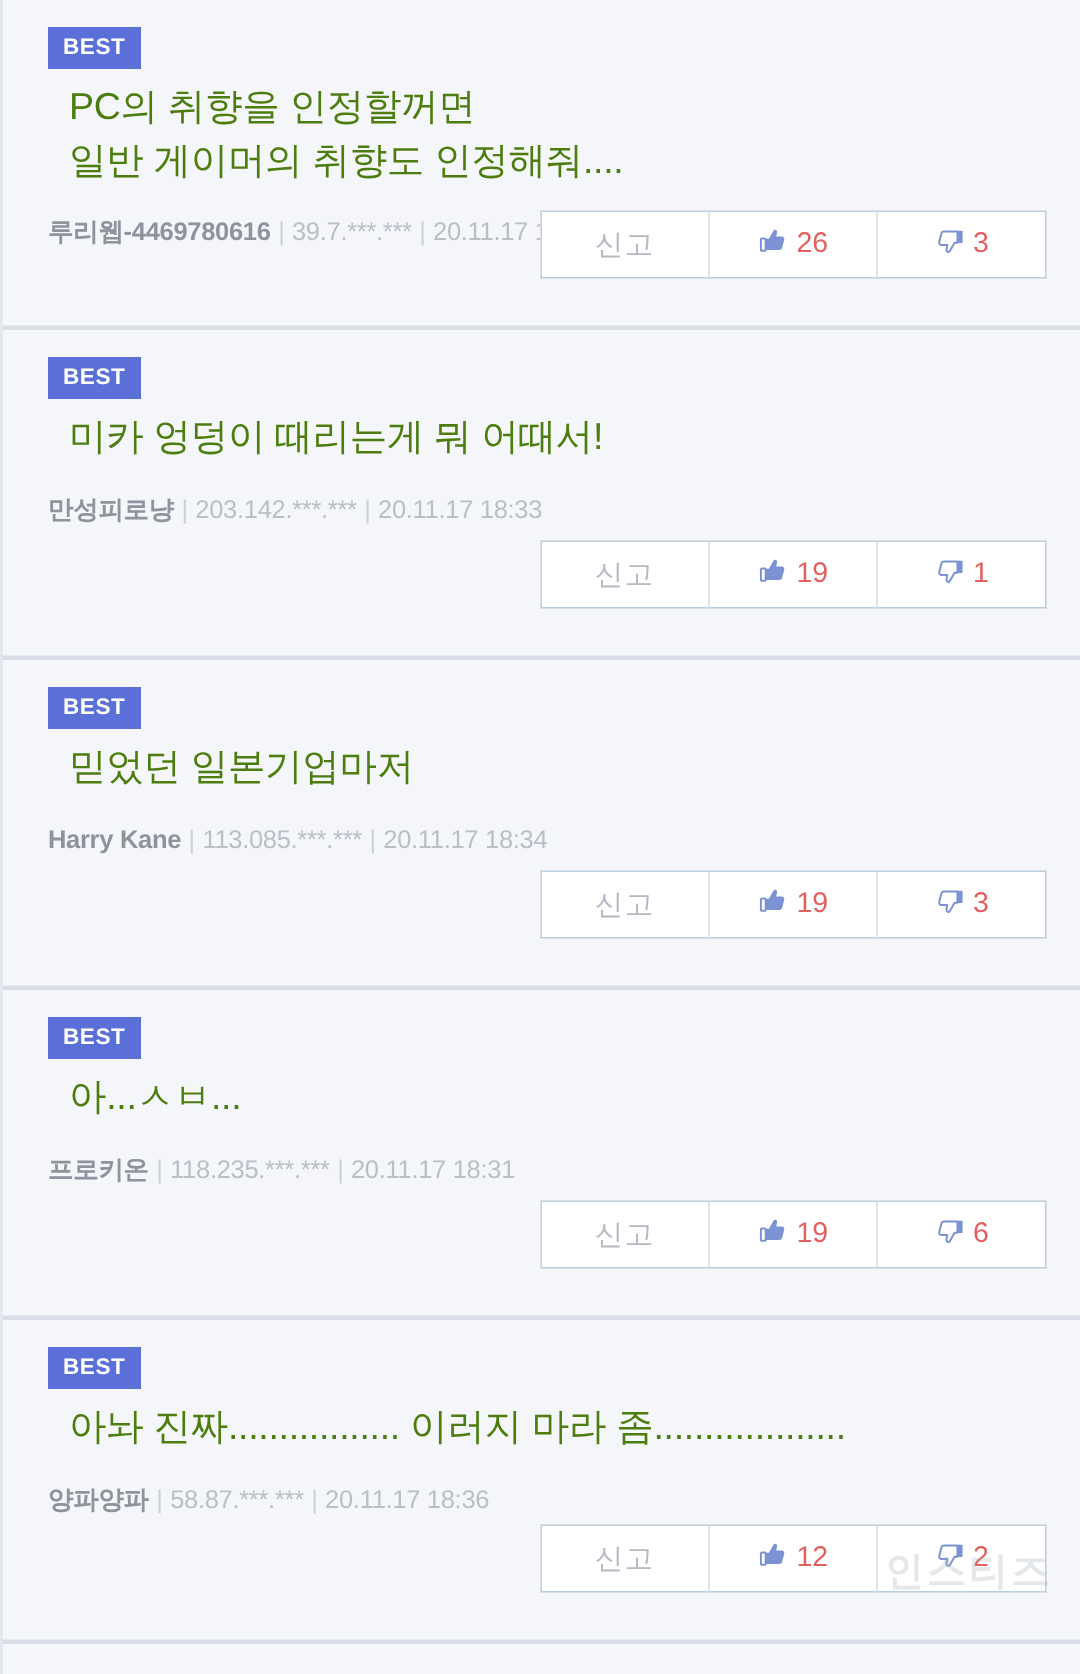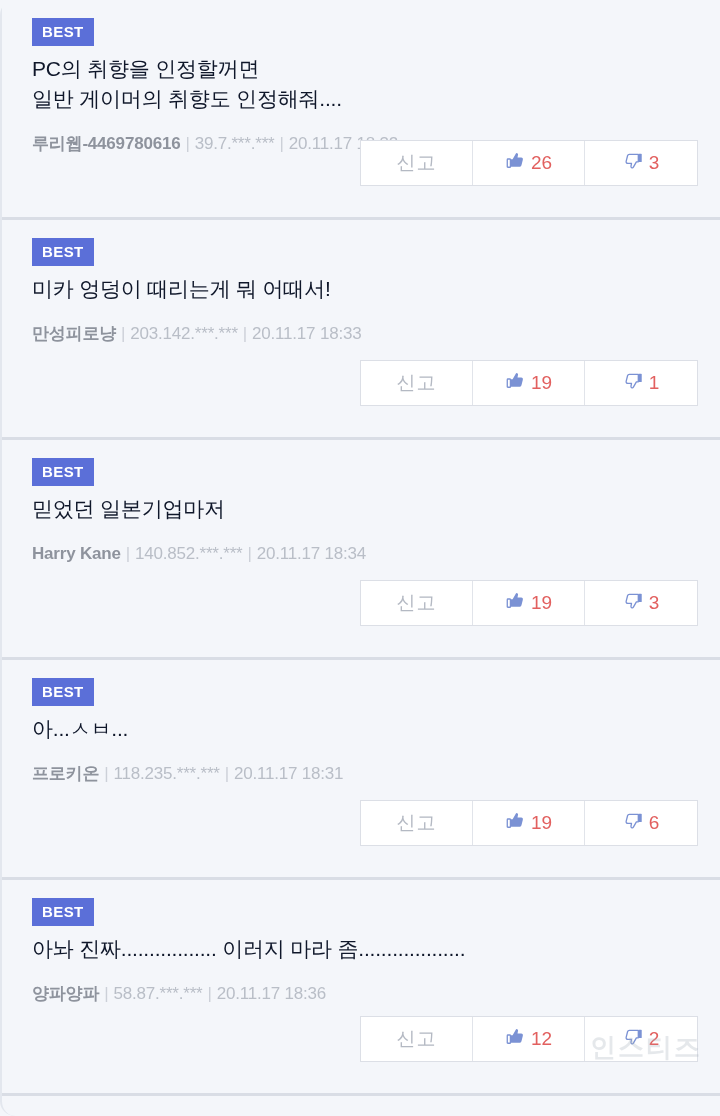--- a/index.html
+++ b/index.html
@@ -16,21 +16,20 @@
     -webkit-font-smoothing: antialiased;
   }
 
   #comment-list {
     width: 720px;
     height: 1116px;
     box-sizing: border-box;
     position: relative;
     border-left: 2px solid #e3e7ee;
     background: #f4f6fa;
-    border-radius: 15px;
   }
 
   .comment-card {
     position: relative;
     box-sizing: border-box;
     width: 718px;
     height: 220px;
     padding: 18px 22px 0 24px;
     background: #f4f6fa;
     border-bottom: 3px solid #d9dde5;
@@ -47,23 +46,23 @@
     font-size: 15px;
     font-weight: bold;
     letter-spacing: 0.4px;
     line-height: 1;
     padding: 6px 10px 7px 10px;
     margin: 0 0 8px 6px;
     vertical-align: top;
   }
 
   .comment-body {
-    margin: 0 0 2px 6px;
-    color: #0f172a;
-    font-size: 21px;
+    margin: 0 0 2px 20px;
+    color: #4d7c0f;
+    font-size: 25px;
     line-height: 1.42;
     letter-spacing: -0.2px;
     white-space: pre-wrap;
     word-break: break-all;
   }
 
   .comment-meta {
     margin: 20px 0 0 6px;
     font-size: 17px;
     line-height: 1.2;
@@ -199,21 +198,21 @@
         </span>
         <span class="vote-count">1</span>
       </button>
     </div>
   </div>
 
   <div class="comment-card">
     <span class="best-badge">BEST</span>
     <div class="comment-body">믿었던 일본기업마저</div>
     <div class="comment-meta">
-      <span class="meta-author">Harry Kane</span><span class="meta-sep">|</span><span class="meta-ip">140.852.***.***</span><span class="meta-sep">|</span><span class="meta-time">20.11.17 18:34</span>
+      <span class="meta-author">Harry Kane</span><span class="meta-sep">|</span><span class="meta-ip">113.085.***.***</span><span class="meta-sep">|</span><span class="meta-time">20.11.17 18:34</span>
     </div>
     <div class="action-bar">
       <button class="action-btn">
         <span class="report-label">신고</span>
       </button>
       <button class="action-btn">
         <span class="thumb-icon">
           <svg width="21" height="21" viewBox="0 0 24 24" aria-hidden="true">
               <path d="M6.5 10.5h2.2l3.6-6.3c.3-.6 1-.8 1.6-.6.7.3 1.1 1 1 1.7l-.6 3.4h4.3c1.2 0 2.1 1.1 1.8 2.3l-1.6 6.4c-.2 1-1.1 1.7-2.1 1.7H8.6l-2.1 0z" fill="#7b92d4"></path>
               <rect x="2.6" y="10.3" width="3.6" height="9.4" rx="0.7" fill="none" stroke="#7b92d4" stroke-width="1.5"></rect>

